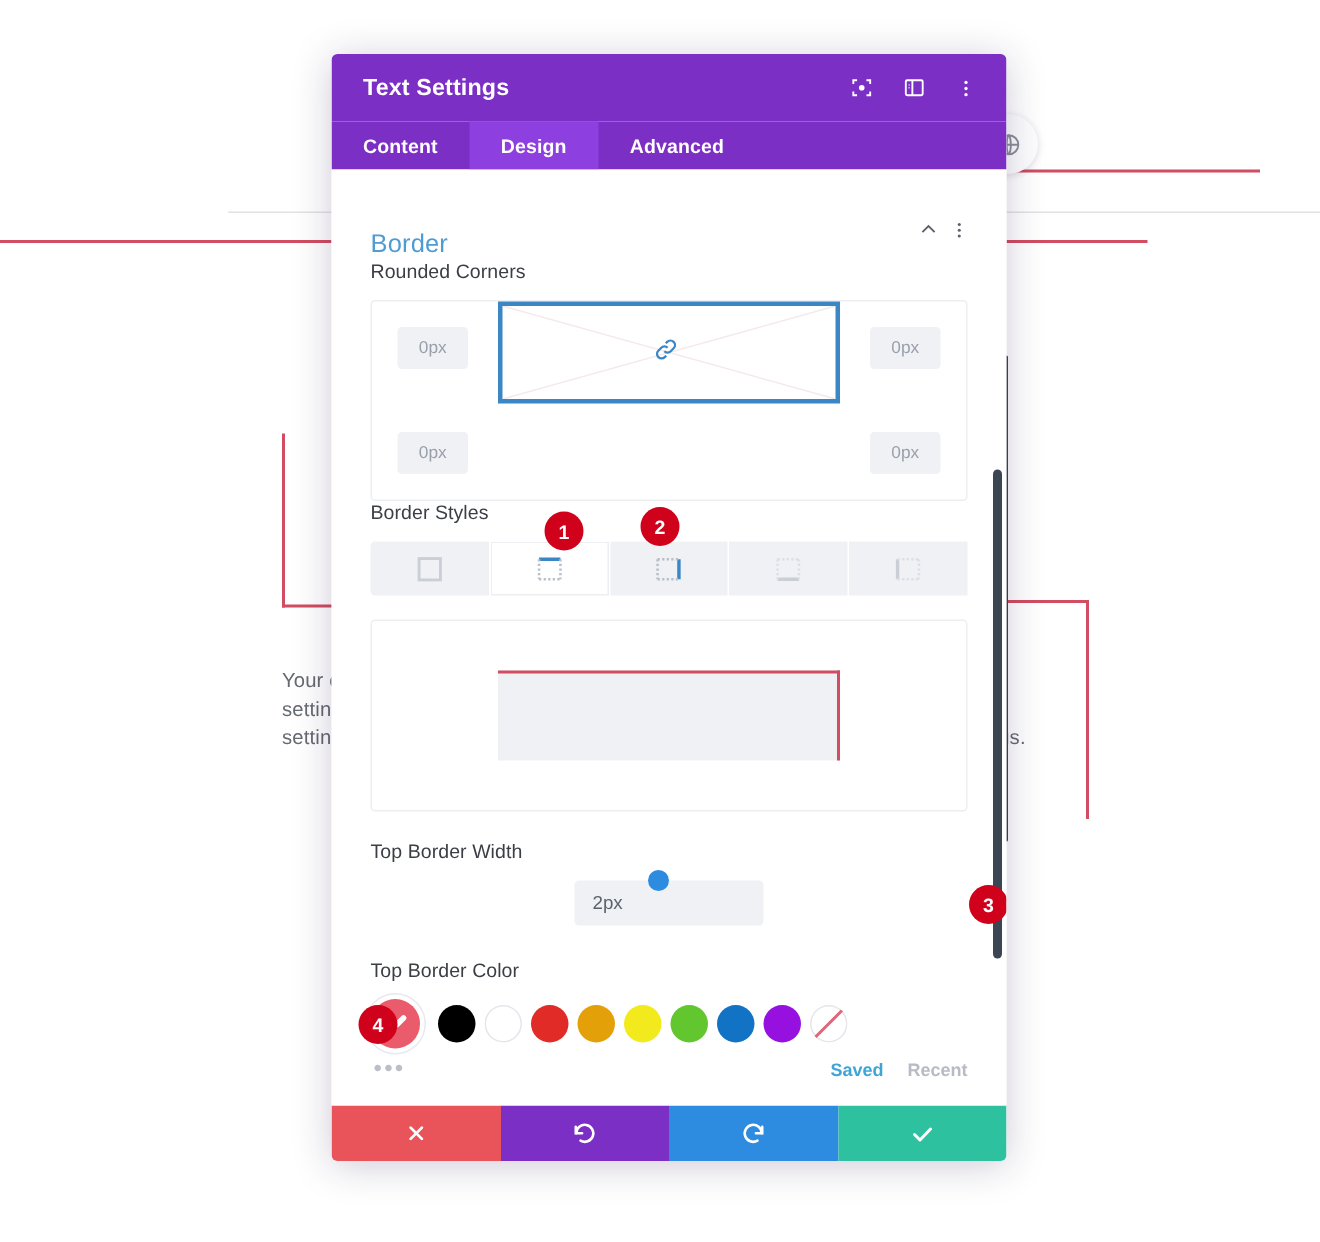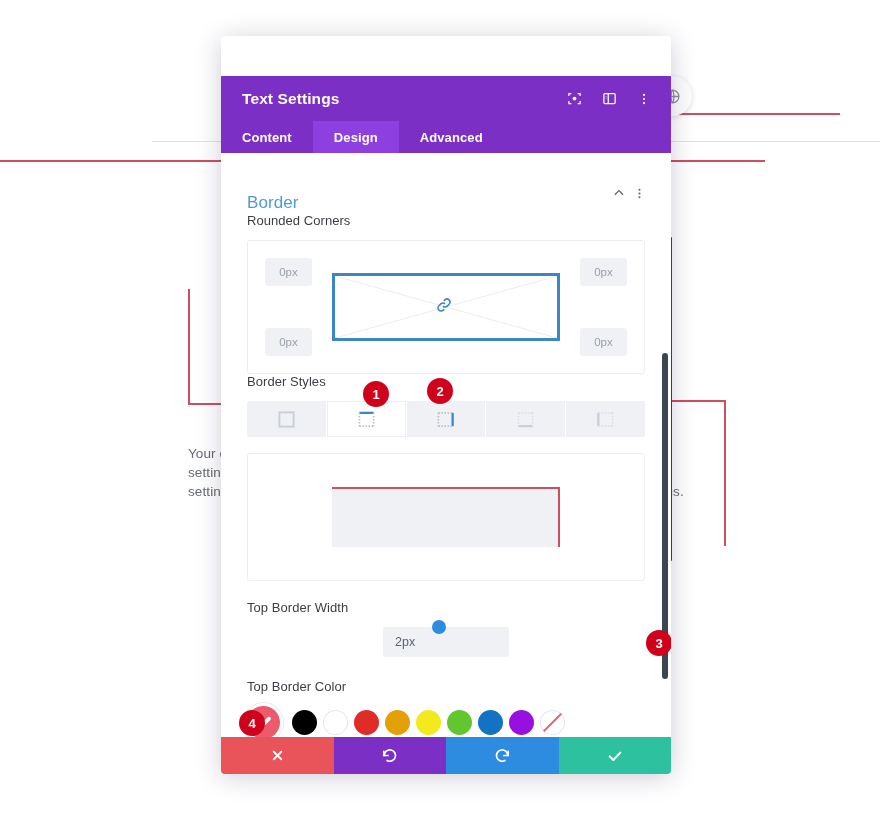--- a/index.html
+++ b/index.html
@@ -80,21 +80,20 @@
     overflow: hidden;
     display: flex; flex-direction: column;
   }
 
   .modal-titlebar {
     height: 45px;
     background: #7b2fc4;
     display: flex; align-items: center;
     padding: 0 16px 0 21px;
     flex: none;
-    margin-top: 40px;
   }
   .modal-title {
     color: #ffffff;
     font-size: 15.5px;
     font-weight: bold;
     letter-spacing: .1px;
     flex: 1;
   }
   .titlebar-icons { display: flex; align-items: center; gap: 13px; }
   .tb-ico {
@@ -151,21 +150,21 @@
     letter-spacing: .05px;
     margin-bottom: 12px;
   }
 
   
   .corners-box {
     border: 1px solid #eceef2;
     border-radius: 3px;
     height: 134px;
     position: relative;
-    display: flex; align-items: center; justify-content: center;
+    display: flex; justify-content: center;
   }
   .corner-val {
     position: absolute;
     width: 47px; height: 28px;
     background: #eff1f5;
     border-radius: 3px;
     display: flex; align-items: center; justify-content: center;
     font-size: 11.5px; color: #9aa0ab;
     cursor: text;
   }

